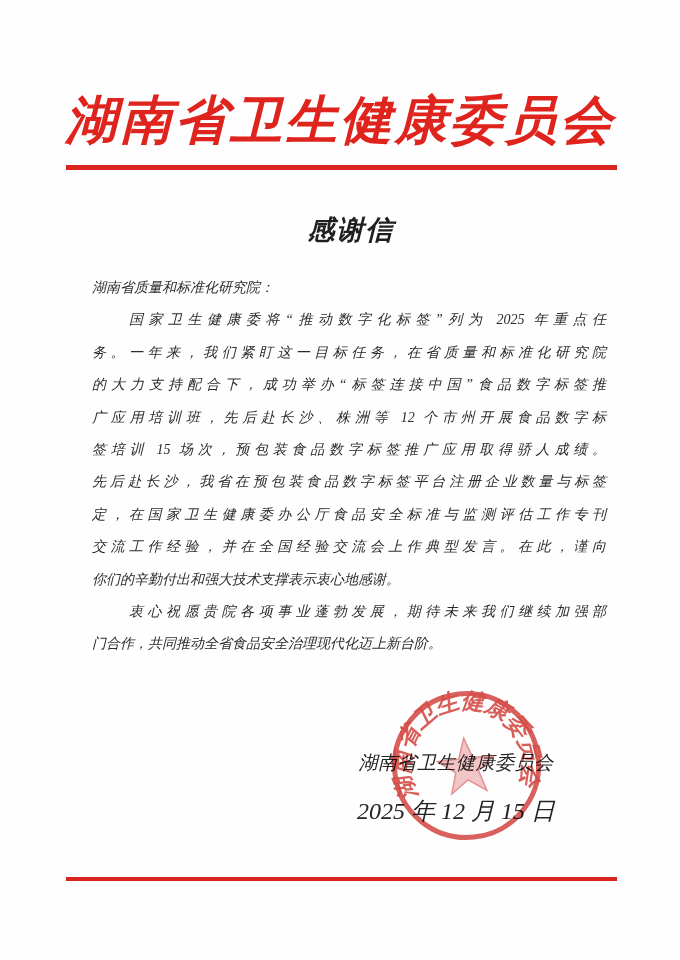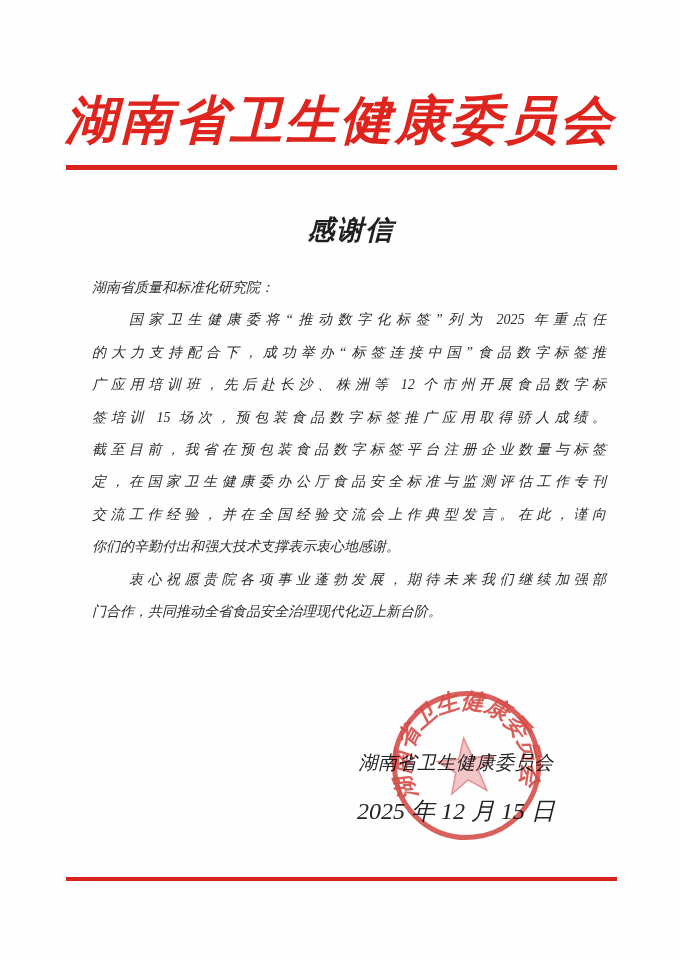--- a/index.html
+++ b/index.html
@@ -113,24 +113,25 @@
 
   <div class="org-name">湖南省卫生健康委员会</div>
 
   <div class="rule header-rule"></div>
 
   <div class="letter-title">感谢信</div>
 
   <div class="letter-body">
     <div class="body-line">湖南省质量和标准化研究院：</div>
     <div class="body-line fill indent">国家卫生健康委将“推动数字化标签”列为 2025 年重点任</div>
+    <div class="body-line fill">务。一年来，我们紧盯这一目标任务，在省质量和标准化研究院</div>
     <div class="body-line fill">的大力支持配合下，成功举办“标签连接中国”食品数字标签推</div>
     <div class="body-line fill">广应用培训班，先后赴长沙、株洲等 12 个市州开展食品数字标</div>
     <div class="body-line fill">签培训 15 场次，预包装食品数字标签推广应用取得骄人成绩。</div>
-    <div class="body-line fill">截至目前，我省在预包装食品数字标签平台注册企业数量与标签</div>
+    <div class="body-line fill">先后赴长沙，我省在预包装食品数字标签平台注册企业数量与标签</div>
     <div class="body-line fill">定，在国家卫生健康委办公厅食品安全标准与监测评估工作专刊</div>
     <div class="body-line fill">交流工作经验，并在全国经验交流会上作典型发言。在此，谨向</div>
     <div class="body-line">你们的辛勤付出和强大技术支撑表示衷心地感谢。</div>
     <div class="body-line fill indent">衷心祝愿贵院各项事业蓬勃发展，期待未来我们继续加强部</div>
     <div class="body-line">门合作，共同推动全省食品安全治理现代化迈上新台阶。</div>
   </div>
 
   <div class="signature-block">
     <div class="signature-org">湖南省卫生健康委员会</div>
     <div class="signature-date">2025 年 12 月 15 日</div>

